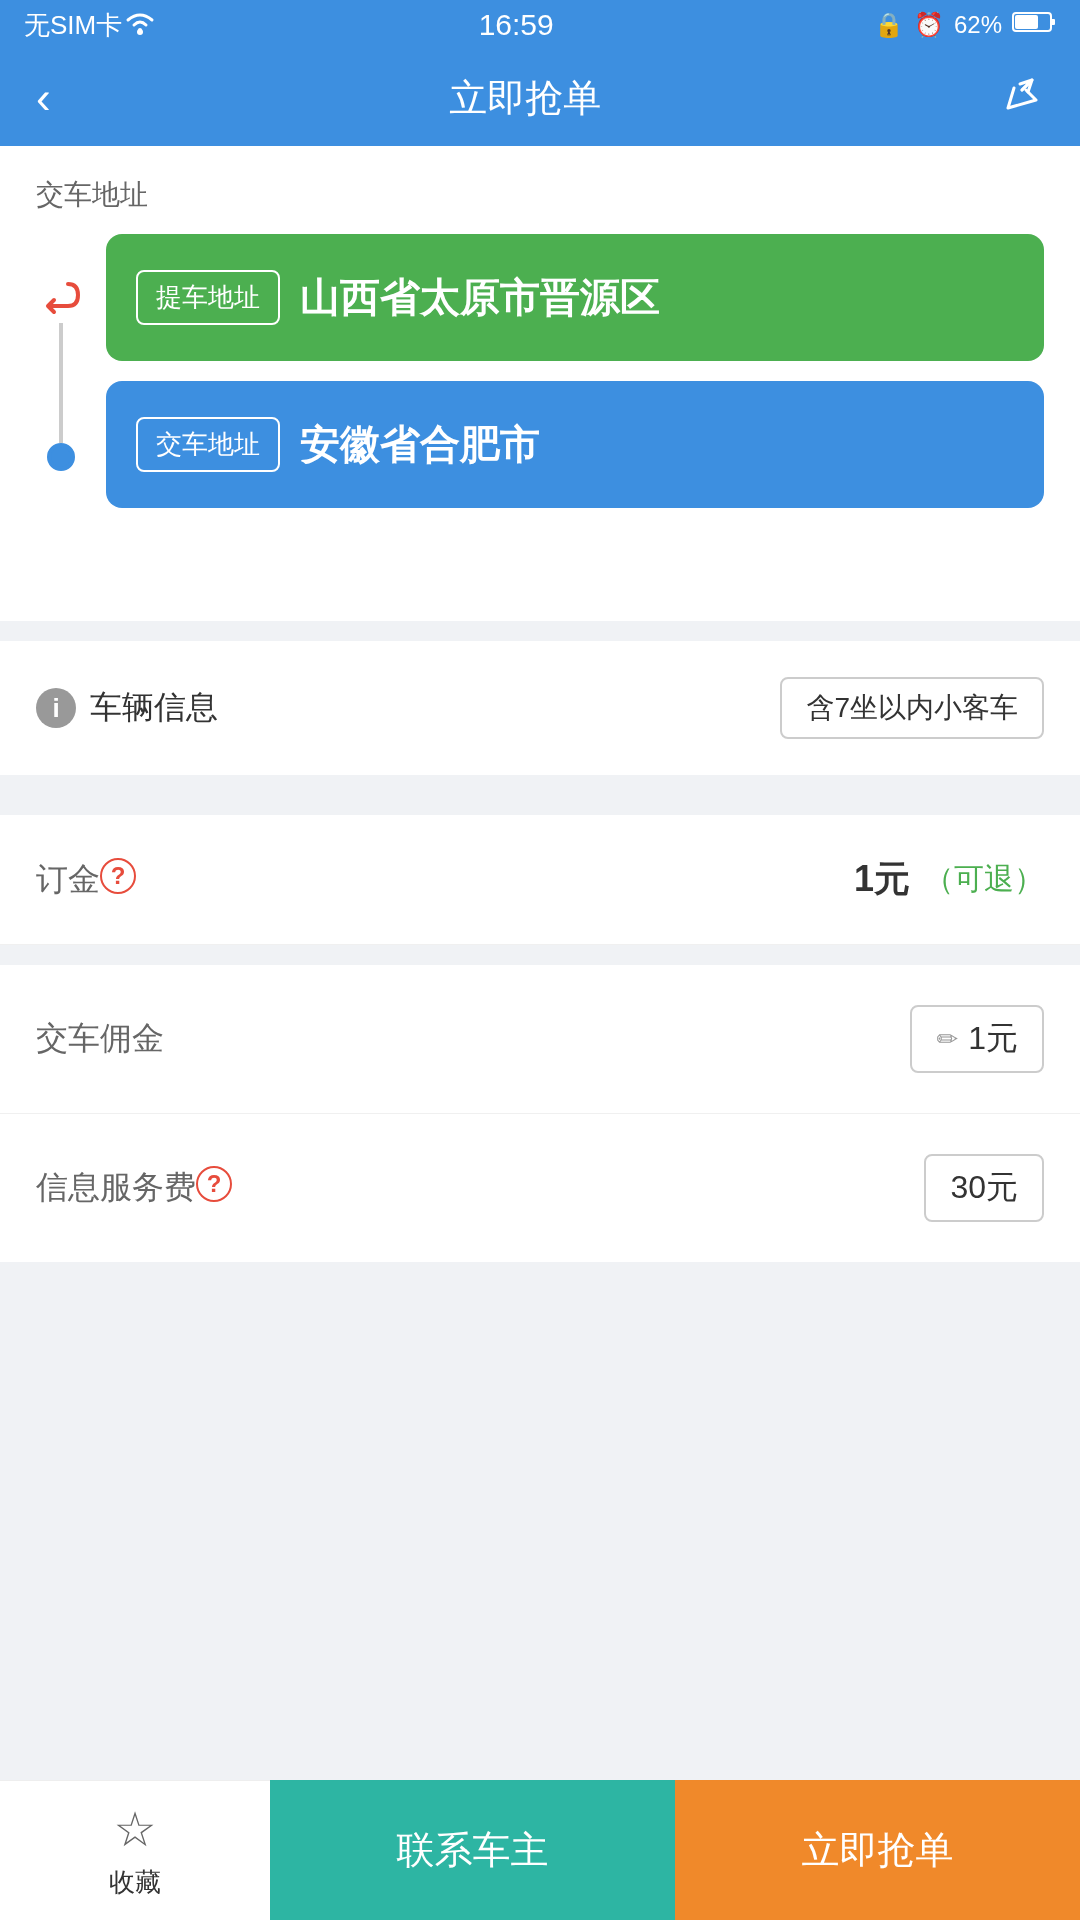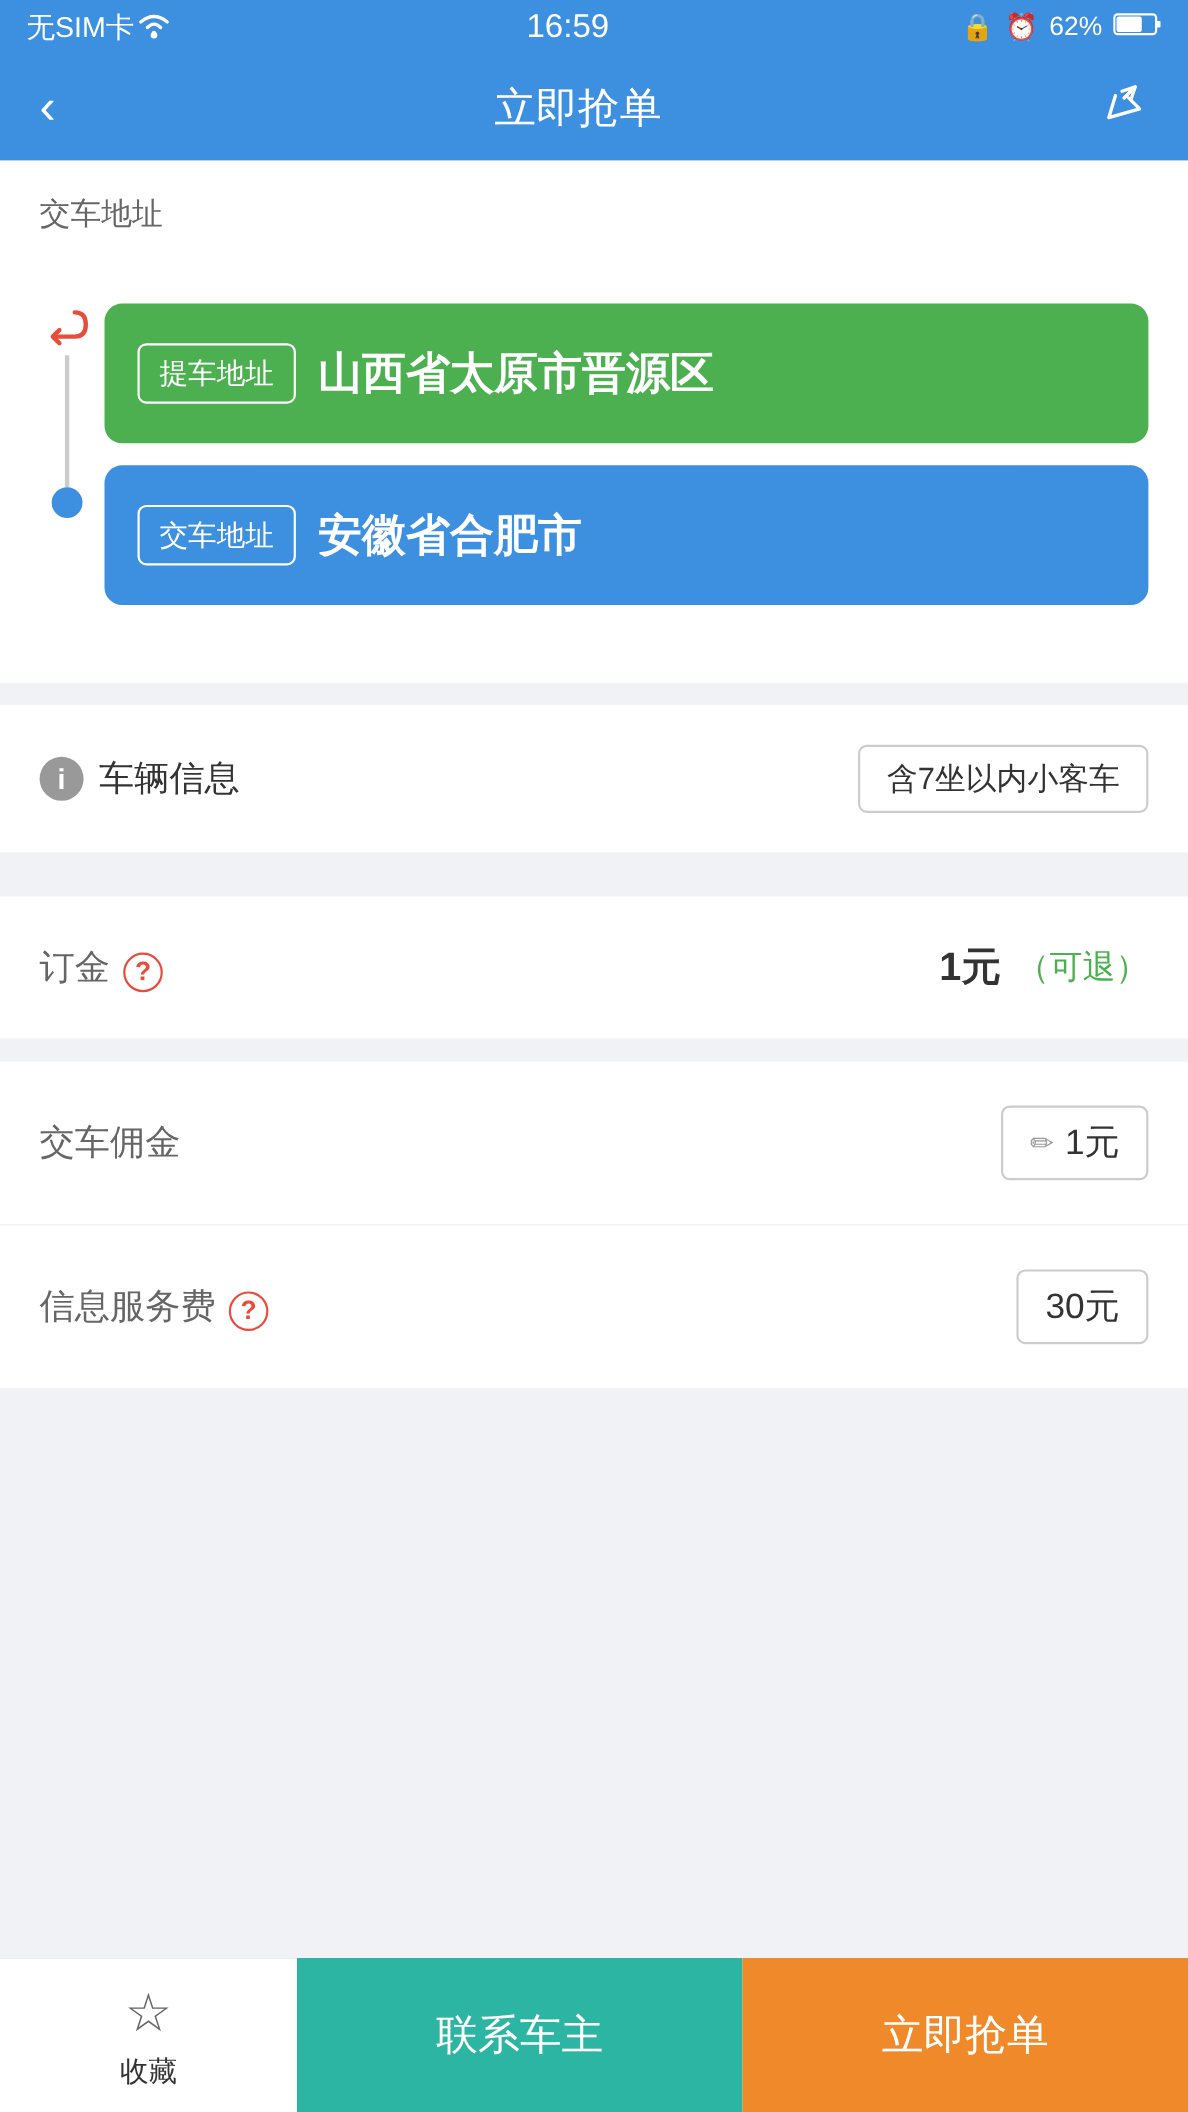--- a/index.html
+++ b/index.html
@@ -66,22 +66,22 @@
       background: white;
       padding: 30px 36px 30px 36px;
     }
     .route-label {
       font-size: 28px;
       color: #666;
       margin-bottom: 20px;
     }
     .route-body {
       display: flex;
-      align-items: center;
-      gap: 9px;
+      align-items: flex-start;
+      gap: 20px;
     }
     .route-timeline {
       display: flex;
       flex-direction: column;
       align-items: center;
       padding-top: 40px;
       padding-bottom: 40px;
       gap: 0;
       position: relative;
       width: 50px;
@@ -194,22 +194,22 @@
     .fee-row {
       padding: 40px 36px;
       display: flex;
       align-items: center;
       justify-content: space-between;
       border-bottom: 1px solid #f0f0f0;
     }
     .fee-row:last-child { border-bottom: none; }
     .fee-label {
       display: flex;
-      align-items: flex-end;
-      gap: 12px;
+      align-items: flex-start;
+      gap: 0;
       font-size: 32px;
       color: #666;
     }
     .fee-question {
       width: 36px;
       height: 36px;
       border-radius: 50%;
       border: 2px solid #e74c3c;
       color: #e74c3c;
       display: flex;

